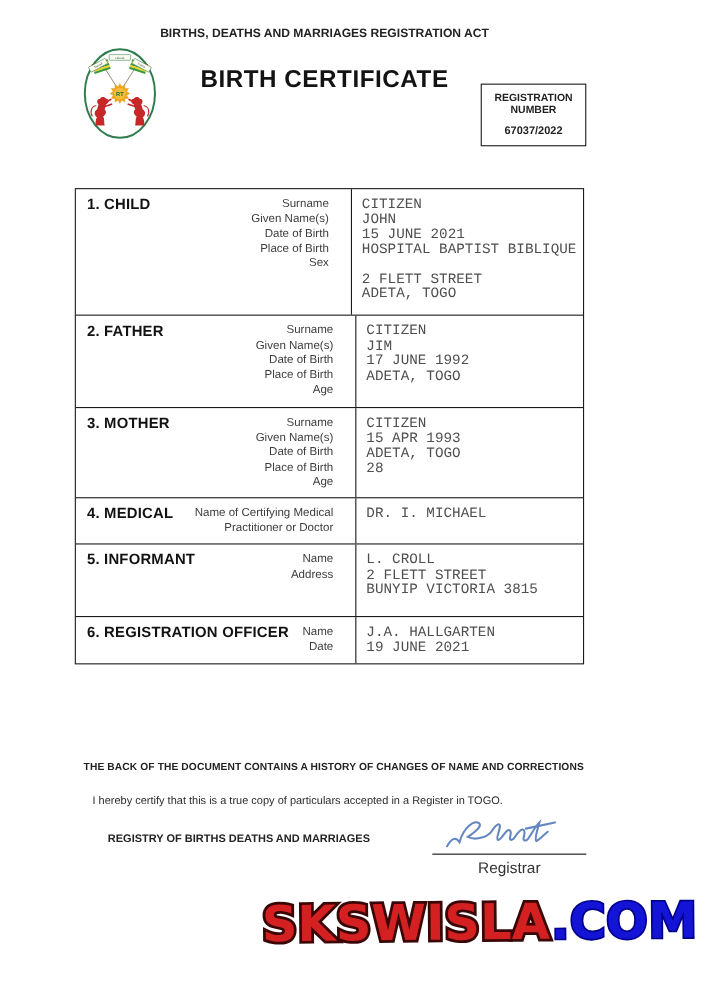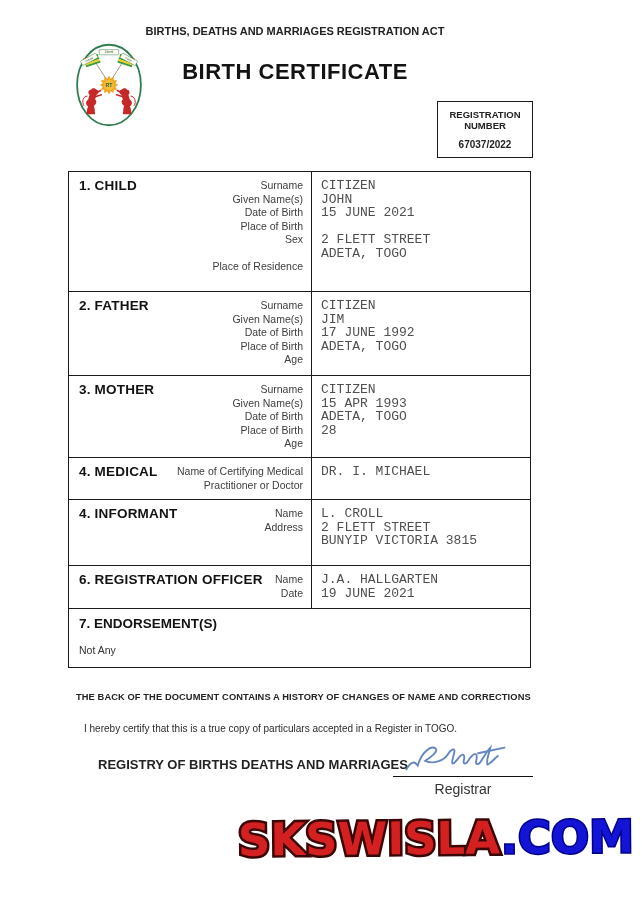--- a/index.html
+++ b/index.html
@@ -7,43 +7,43 @@
     width:644px;height:911px;background:#ffffff;position:relative;overflow:hidden;
     font-family:"Liberation Sans",sans-serif;color:#1b1b1b;
   }
   
   .header{position:absolute;left:60px;top:0;width:470px;text-align:center;}
   .country-title{margin-top:52px;font-size:25px;font-weight:bold;letter-spacing:1px;color:#161616;}
   .act-line{margin-top:25px;font-size:11px;font-weight:bold;color:#222;}
   .doc-title{margin-top:22px;font-size:22px;font-weight:bold;letter-spacing:0.5px;color:#131313;}
   .emblem{position:absolute;left:74px;top:42px;width:70px;height:86px;}
   .regbox{
-    position:absolute;left:437px;top:101px;width:96px;height:57px;border:1.6px solid #1b1b1b;
+    position:absolute;left:437px;top:76px;width:96px;height:57px;border:1.6px solid #1b1b1b;
     text-align:center;box-sizing:border-box;padding-top:7px;
   }
   .regbox .lbl{font-size:9.5px;font-weight:bold;line-height:11px;color:#222;}
   .regbox .num{font-size:10px;font-weight:bold;margin-top:8px;color:#222;}
   
   .cert{position:absolute;left:68px;top:171px;width:463px;border:1.6px solid #1b1b1b;box-sizing:border-box;}
-  .sec-row{display:flex;border-top:1.5px solid #1b1b1b;box-sizing:border-box;}
+  .sec-row{display:flex;border-top:1.5px solid #1b1b1b;box-sizing:border-box;gap:12px;}
   .sec-row:first-child{border-top:none;}
   .cell-l{width:242px;position:relative;box-sizing:border-box;padding:7px 8px 4px 10px;}
   .cell-r{flex:1;border-left:1.5px solid #1b1b1b;box-sizing:border-box;padding:7px 6px 4px 9px;}
   .sec-title{position:absolute;left:10px;top:6px;font-size:13.5px;font-weight:bold;color:#121212;letter-spacing:0.2px;}
   .lab{font-size:10.5px;line-height:13.5px;min-height:13.5px;text-align:right;color:#3d3d3d;}
   .val{font-family:"Liberation Mono","DejaVu Sans Mono",monospace;font-size:13px;line-height:13.5px;min-height:13.5px;color:#4f4f4f;white-space:pre;}
   .h-child{min-height:114px;} .h-father{min-height:84px;} .h-mother{min-height:82px;}
   .h-medical{min-height:42px;} .h-informant{min-height:66px;} .h-registration{min-height:43px;}
   .h-endorse{min-height:59px;position:relative;padding:7px 10px;box-sizing:border-box;}
   .endorse-title{font-size:13.5px;font-weight:bold;color:#121212;}
   .endorse-note{font-size:10.5px;color:#333;margin-top:13px;}
   
   .back-note{position:absolute;left:76px;top:692px;font-size:9.3px;font-weight:bold;color:#232323;letter-spacing:0.1px;}
   .certify{position:absolute;left:84px;top:723px;font-size:10px;color:#2b2b2b;}
-  .registry{position:absolute;left:76px;top:757px;font-size:13px;font-weight:bold;color:#232323;padding-left:22px;}
+  .registry{position:absolute;left:76px;top:757px;font-size:10px;font-weight:bold;color:#232323;padding-left:22px;}
   .sig-block{position:absolute;left:393px;top:740px;width:140px;}
   .sig-svg{position:absolute;left:4px;top:-2px;}
   .sig-line{position:absolute;left:0;top:36px;width:140px;border-bottom:1.6px solid #111;}
   .sig-caption{position:absolute;left:0;top:41px;width:140px;text-align:center;font-size:14px;color:#333;}
   
   .watermark{position:absolute;left:238px;top:812px;width:380px;height:70px;transform:rotate(-0.5deg);}
   .wm-layer{position:absolute;left:0;top:0;white-space:nowrap;font-family:"DejaVu Sans",sans-serif;font-weight:bold;font-size:45px;letter-spacing:0px;}
   .wm-outline .wm-red{-webkit-text-stroke:5px #3a0606;color:#3a0606;}
   .wm-outline .wm-blue{-webkit-text-stroke:3px #00008b;color:#00008b;}
   .wm-fill .wm-red{color:#d42020;}
@@ -129,27 +129,27 @@
 
   <div class="sec-row h-child">
     <div class="cell-l">
       <span class="sec-title">1. CHILD</span>
       <div class="lab">Surname</div>
       <div class="lab">Given Name(s)</div>
       <div class="lab">Date of Birth</div>
       <div class="lab">Place of Birth</div>
       <div class="lab">Sex</div>
       <div class="lab"></div>
-      <div class="lab">Place of Residence</div>
       <div class="lab"></div>
     </div>
     <div class="cell-r">
       <div class="val">CITIZEN</div>
       <div class="val">JOHN</div>
       <div class="val">15 JUNE 2021</div>
+      <div class="val">HOSPITAL BAPTIST BIBLIQUE</div>
       <div class="val"></div>
       <div class="val">2 FLETT STREET</div>
       <div class="val">ADETA, TOGO</div>
     </div>
   </div>
 
   <div class="sec-row h-father">
     <div class="cell-l">
       <span class="sec-title">2. FATHER</span>
       <div class="lab">Surname</div>
@@ -190,21 +190,21 @@
       <div class="lab">Practitioner or Doctor</div>
     </div>
     <div class="cell-r">
       <div class="val">DR. I. MICHAEL</div>
       <div class="val"></div>
     </div>
   </div>
 
   <div class="sec-row h-informant">
     <div class="cell-l">
-      <span class="sec-title">4. INFORMANT</span>
+      <span class="sec-title">5. INFORMANT</span>
       <div class="lab">Name</div>
       <div class="lab">Address</div>
       <div class="lab"></div>
     </div>
     <div class="cell-r">
       <div class="val">L. CROLL</div>
       <div class="val">2 FLETT STREET</div>
       <div class="val">BUNYIP VICTORIA 3815</div>
     </div>
   </div>
@@ -214,24 +214,20 @@
       <span class="sec-title">6. REGISTRATION OFFICER</span>
       <div class="lab">Name</div>
       <div class="lab">Date</div>
     </div>
     <div class="cell-r">
       <div class="val">J.A. HALLGARTEN</div>
       <div class="val">19 JUNE 2021</div>
     </div>
   </div>
 
-  <div class="sec-row h-endorse" style="display:block;">
-    <div class="endorse-title">7. ENDORSEMENT(S)</div>
-    <div class="endorse-note">Not Any</div>
-  </div>
 
 </div>
 
 <div class="back-note">THE BACK OF THE DOCUMENT CONTAINS A HISTORY OF CHANGES OF NAME AND CORRECTIONS</div>
 <div class="certify">I hereby certify that this is a true copy of particulars accepted in a Register in TOGO.</div>
 <div class="registry">REGISTRY OF BIRTHS DEATHS AND MARRIAGES</div>
 
 <div class="sig-block">
   <svg class="sig-svg" width="132" height="40" viewBox="0 0 140 40">
     <path d="M10,32 C14,25 18,22 22,28 C26,14 36,6 41,10 C44,13 36,19 30,23 C38,27 50,23 54,16 C57,11 61,9 61,13 C60,19 57,25 59,26 C62,26 65,19 68,17 C71,15 72,18 71,22 C70,25 71,27 74,25 C77,21 79,17 82,16 C85,15 85,19 84,23 C83,26 85,28 88,25 C91,21 95,13 99,9 C97,17 94,25 96,27 C99,26 103,21 107,18" fill="none" stroke="#6587c0" stroke-width="2" stroke-linecap="round"></path>

